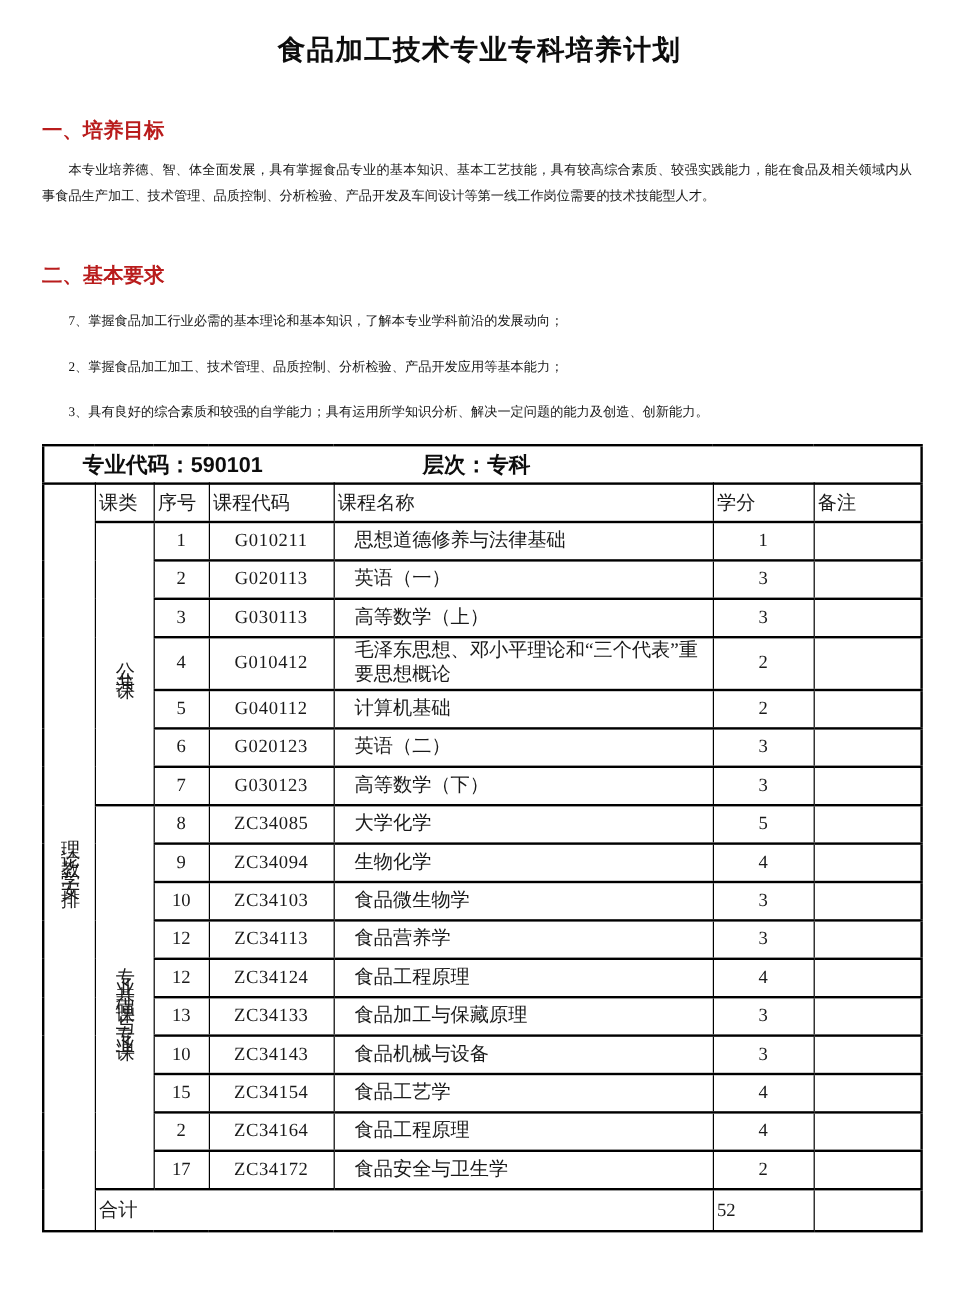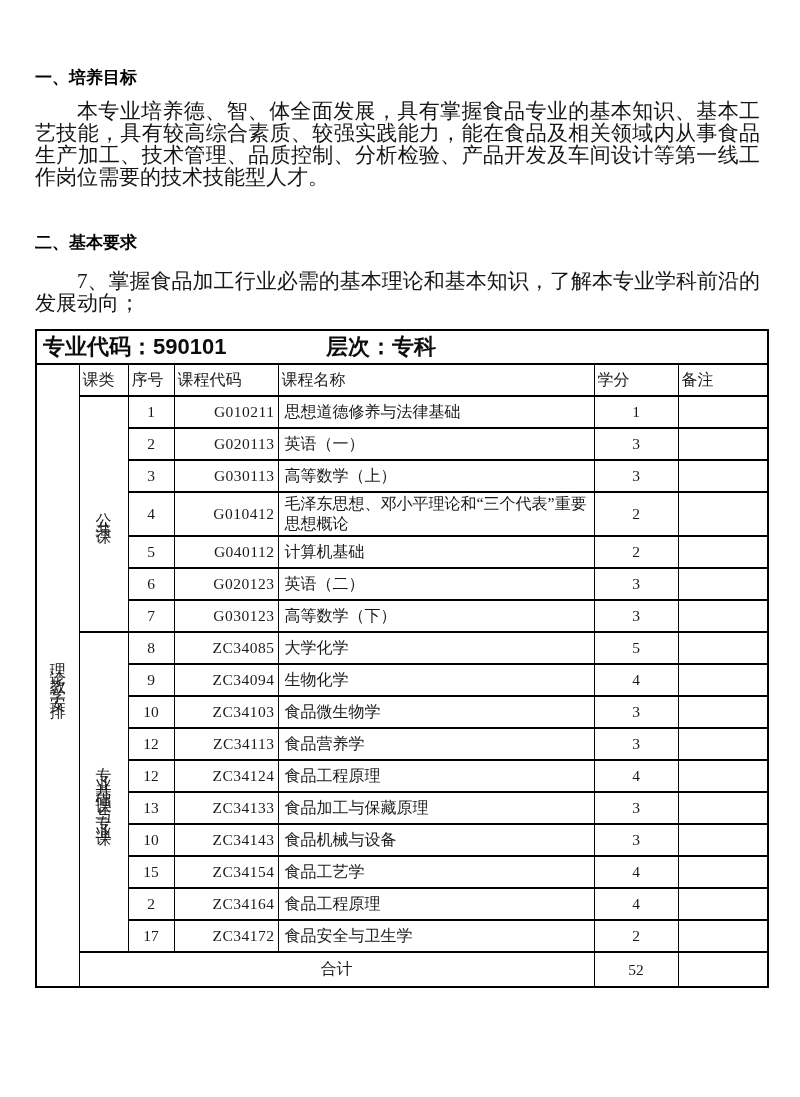--- a/index.html
+++ b/index.html
@@ -11,30 +11,30 @@
   }
   .page { padding: 26px 36px 0 35px; }
 
   .doc-title {
     font-family: "Liberation Sans", "DejaVu Sans", sans-serif;
     font-weight: bold; font-size: 23px; text-align: center;
     letter-spacing: 1px; margin: 0 0 0 0; color: #0d0d0d;
   }
   .sec-heading {
     font-family: "Liberation Sans", "DejaVu Sans", sans-serif;
-    font-weight: bold; font-size: 17px; color: #000000;
+    font-weight: bold; font-size: 17px; color: #b91c1c;
     margin: 0; padding: 0;
   }
   .h-goal    { margin-top: 40px; }
   .h-req     { margin-top: 43px; }
   .h-courses { margin-top: 20px; }
 
   .para {
     margin: 11px 4px 0 0; text-indent: 2em;
-    text-align: justify; line-height: 22px; font-size: 21px;
+    text-align: justify; line-height: 22px; font-size: 11px;
     color: #161616;
   }
   .req-item { margin-top: 16px; }
 
   
   .tbl-wrap { margin-top: 15px; }
   table.course-table {
     border-collapse: collapse; table-layout: fixed;
     width: 732px;
     font-size: 16px; color: #1a1a1a;
@@ -42,51 +42,54 @@
   }
   .course-table td {
     border: 1px solid #000;
     border-top-width: 2px; border-bottom-width: 2px;
     padding: 1px 3px; overflow: hidden;
   }
   tr.meta-row td { height: 28px; border-bottom-width: 2px; }
   .meta-flex {
     display: flex; align-items: flex-start;
     font-family: "Liberation Sans", "DejaVu Sans", sans-serif;
-    font-weight: bold; font-size: 22px; color: #0d0d0d;
+    font-weight: bold; font-size: 18px; color: #0d0d0d; margin-left: 26px;
   }
   .meta-flex .m1 { width: 283px; padding-left: 3px; }
 
   tr.head-row td { height: 28px; }
   tr.course-row td { height: 28px; }
 
   td.num  { text-align: center; font-size: 15.5px; }
-  td.code { text-align: right; font-size: 15.5px; letter-spacing: .5px; }
-  td.name { text-align: left; padding-left: 6px; line-height: 20px; }
+  td.code { text-align: center; font-size: 15.5px; letter-spacing: .5px; }
+  td.name { text-align: left; padding-left: 17px; line-height: 20px; }
 
   td.vcell { text-align: center; vertical-align: middle; padding: 0; }
   .vtext {
     display: inline-block;
     writing-mode: vertical-rl; text-orientation: upright;
     letter-spacing: 8px; line-height: 1;
     font-size: 16px; color: #1a1a1a;
   }
-  tr.total-row td { height: 31px; text-align: center; }
+  tr.total-row td { height: 31px; text-align: left; }
 </style>
 </head>
 <body>
 
 <div class="page">
 
+  <h1 class="doc-title">食品加工技术专业专科培养计划</h1>
 
   <h2 class="sec-heading h-goal">一、培养目标</h2>
   <p class="para">本专业培养德、智、体全面发展，具有掌握食品专业的基本知识、基本工艺技能，具有较高综合素质、较强实践能力，能在食品及相关领域内从事食品生产加工、技术管理、品质控制、分析检验、产品开发及车间设计等第一线工作岗位需要的技术技能型人才。</p>
 
   <h2 class="sec-heading h-req">二、基本要求</h2>
   <p class="para req-item">7、掌握食品加工行业必需的基本理论和基本知识，了解本专业学科前沿的发展动向；</p>
+  <p class="para req-item">2、掌握食品加工加工、技术管理、品质控制、分析检验、产品开发应用等基本能力；</p>
+  <p class="para req-item">3、具有良好的综合素质和较强的自学能力；具有运用所学知识分析、解决一定问题的能力及创造、创新能力。</p>
 
 
   <div class="tbl-wrap">
     <table class="course-table">
       <colgroup>
         <col style="width:43px">
           <col style="width:49px">
           <col style="width:46px">
         <col style="width:104px">
           <col style="width:316px">

